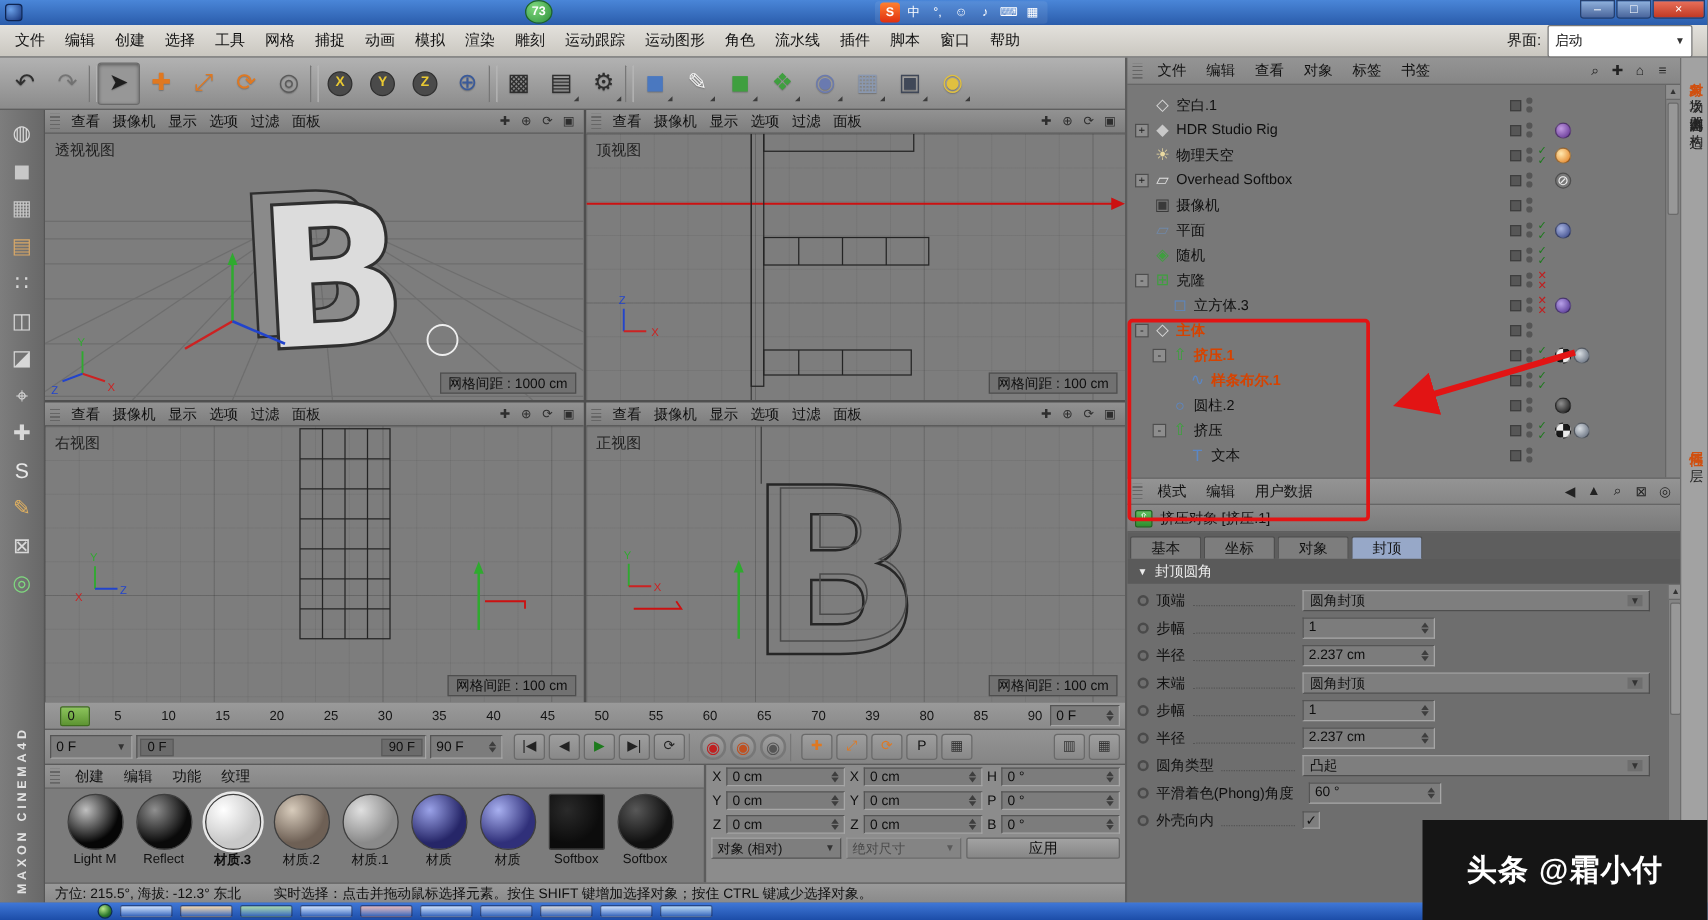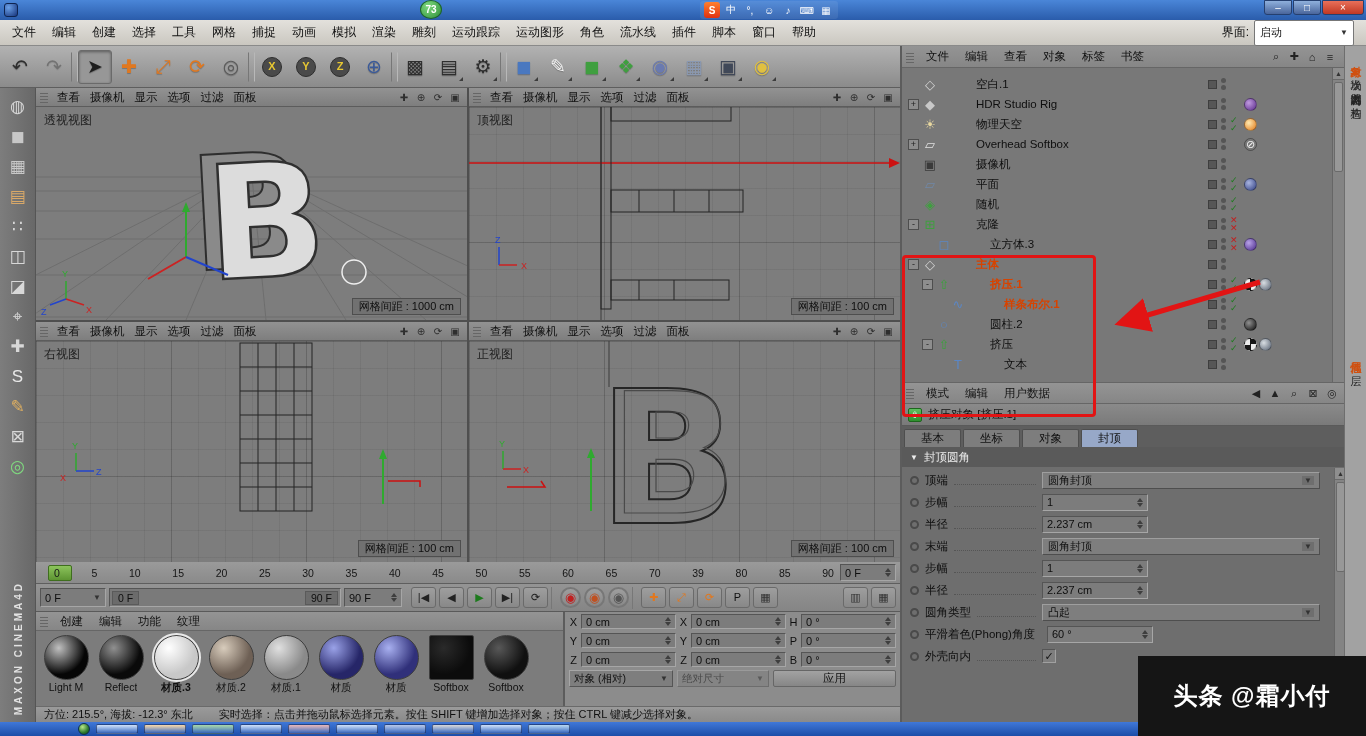--- a/index.html
+++ b/index.html
@@ -17,21 +17,21 @@
   .ime-item.logo{background:linear-gradient(#ff8030,#e03010);border-radius:3px;font-weight:bold;width:16px;}
   #win-controls{position:absolute;right:2px;top:0;display:flex;gap:1px;}
   .win-btn{width:28px;height:15px;display:flex;align-items:center;justify-content:center;font-size:10px;color:#fff;background:linear-gradient(#8fb0dc,#49659b);border:1px solid #253f6e;border-radius:0 0 3px 3px;}
   .win-btn.close{width:42px;background:linear-gradient(#e8705a,#c03823);}
 
   
   #menubar{left:0;top:20px;width:1366px;height:26px;background:linear-gradient(#e3e1dc,#cac7c0);border-bottom:1px solid #8a8a8a;display:flex;align-items:center;padding:0 4px;z-index:4;}
   #main-menus{display:flex;align-items:center;}
   .menu-item{padding:0 8px;font-size:12px;color:#111;white-space:nowrap;}
   #interface-box{margin-left:auto;display:flex;align-items:center;gap:5px;padding-right:8px;}
-  #interface-select{width:100px;height:18px;background:#fff;border:1px solid #777;border-radius:2px;display:flex;align-items:center;justify-content:space-between;padding:12px 5px;font-size:11px;}
+  #interface-select{width:116px;height:18px;background:#fff;border:1px solid #777;border-radius:2px;display:flex;align-items:center;justify-content:space-between;padding:12px 5px;font-size:11px;}
   .dna{font-size:8px;color:#333;}
 
   
   #toolbar{left:0;top:46px;width:900px;height:42px;background:linear-gradient(#b2b2b2,#8b8b8b);border-bottom:1px solid #5e5e5e;display:flex;align-items:center;padding:0 3px;}
   .tbtn{width:34px;height:34px;display:flex;align-items:center;justify-content:center;position:relative;border:1px solid transparent;border-radius:3px;flex:none;}
   .tbtn .tglyph{font-size:19px;line-height:1;text-shadow:0 1px 1px rgba(0,0,0,.25);}
   .tbtn.sel{background:#979797;border-color:#6a6a6a;box-shadow:inset 0 1px 3px rgba(0,0,0,.4);}
   .tbtn.dis{opacity:.4;}
   .tbtn.dd::after{content:"";position:absolute;right:2px;bottom:2px;border-left:4px solid transparent;border-bottom:4px solid #3c3c3c;}
   .tbtn.sep{width:7px;border-radius:0;border-left:1px solid #777;border-right:1px solid #b8b8b8;height:30px;}
@@ -87,21 +87,21 @@
   .trbtn .tglyph{font-size:11px;line-height:1;}
   .trbtn.circle{border-radius:50%;width:21px;height:21px;border-width:2px;border-color:#777;}
   .trbtn.circle .tglyph{font-size:13px;}
   .trbtn.sep{width:6px;background:none;border:none;border-left:1px solid #777;border-radius:0;height:22px;}
   #transport-right{margin-left:auto;display:flex;gap:3px;}
 
   
   #materials{left:36px;top:612px;width:529px;height:94px;background:#7c7c7c;border-right:2px solid #5c5c5c;}
   .panel-header{height:19px;background:linear-gradient(#949494,#868686);border-bottom:1px solid #666;display:flex;align-items:center;padding:0 4px;}
   .sub-menu-item{padding:0 8px;font-size:11.5px;white-space:nowrap;}
-  #mat-body{display:flex;gap:3px;padding:4px 4px;}
+  #mat-body{display:flex;gap:3px;padding:4px 14px;}
   .mat-item{width:52px;display:flex;flex-direction:column;align-items:center;gap:1px;flex:none;}
   .mat-thumb{width:45px;height:45px;border-radius:50%;background:radial-gradient(circle at 32% 28%,var(--hi) 0%,var(--base) 62%);border:1px solid #3e3e3e;}
   .mat-item.square .mat-thumb{border-radius:2px;}
   .mat-item.selected .mat-thumb{outline:2px solid #e8e8e8;}
   .mat-name{font-size:10.5px;color:#101010;max-width:52px;overflow:hidden;white-space:nowrap;}
   .mat-item.selected .mat-name{font-weight:bold;}
 
   
   #coords{left:565px;top:612px;width:335px;height:94px;background:#8c8c8c;}
   #coord-header{height:18px;display:flex;align-items:center;background:linear-gradient(#949494,#868686);border-bottom:1px solid #6e6e6e;padding-left:10px;}
@@ -120,21 +120,21 @@
   
   #right-panel{left:900px;top:46px;width:444px;height:676px;background:#7a7a7a;border-left:2px solid #5c5c5c;}
   #om-menubar{height:22px;background:linear-gradient(#949494,#868686);border-bottom:1px solid #666;display:flex;align-items:center;padding:0 4px;}
   #om-icons{margin-left:auto;display:flex;gap:2px;padding-right:2px;}
   .mini-btn{width:16px;height:16px;display:flex;align-items:center;justify-content:center;font-size:11px;color:#222;}
   #om-tree{position:absolute;left:0;top:22px;width:432px;height:314px;background:#787878;overflow:hidden;padding-top:6px;}
   .om-row{height:20px;display:flex;align-items:center;padding-left:calc(6px + (var(--ind,0) * 14px));font-size:11.5px;}
   .om-expand{width:11px;height:11px;border:1px solid #4e4e4e;background:#8d8d8d;font-size:9px;line-height:9px;text-align:center;margin-right:3px;color:#222;flex:none;}
   .om-expand:empty{visibility:hidden;}
   .om-icon{width:16px;font-size:13px;margin-right:3px;text-align:center;flex:none;}
-  .om-label{color:#0f0f0f;white-space:nowrap;margin-left:35px;}
+  .om-label{color:#0f0f0f;white-space:nowrap;}
   .om-row.sel .om-label{color:#d64300;font-weight:bold;}
   .om-right{margin-left:auto;display:flex;align-items:center;gap:4px;width:126px;flex:none;}
   .om-chip{width:9px;height:9px;background:#565656;border:1px solid #3e3e3e;flex:none;}
   .om-dots{display:flex;flex-direction:column;gap:2px;flex:none;}
   .om-dots i{width:5px;height:5px;border-radius:50%;background:#555;display:block;}
   .om-marks{width:10px;font-size:9px;line-height:8px;word-break:break-all;color:#333;flex:none;}
   .om-marks.on{color:#1d7a1d;}
   .om-marks.off{color:#c02020;}
   .om-tags{display:flex;gap:2px;align-items:center;}
   .om-tag{width:13px;height:13px;border-radius:50%;display:flex;align-items:center;justify-content:center;font-size:11px;flex:none;border:1px solid rgba(0,0,0,.35);}

